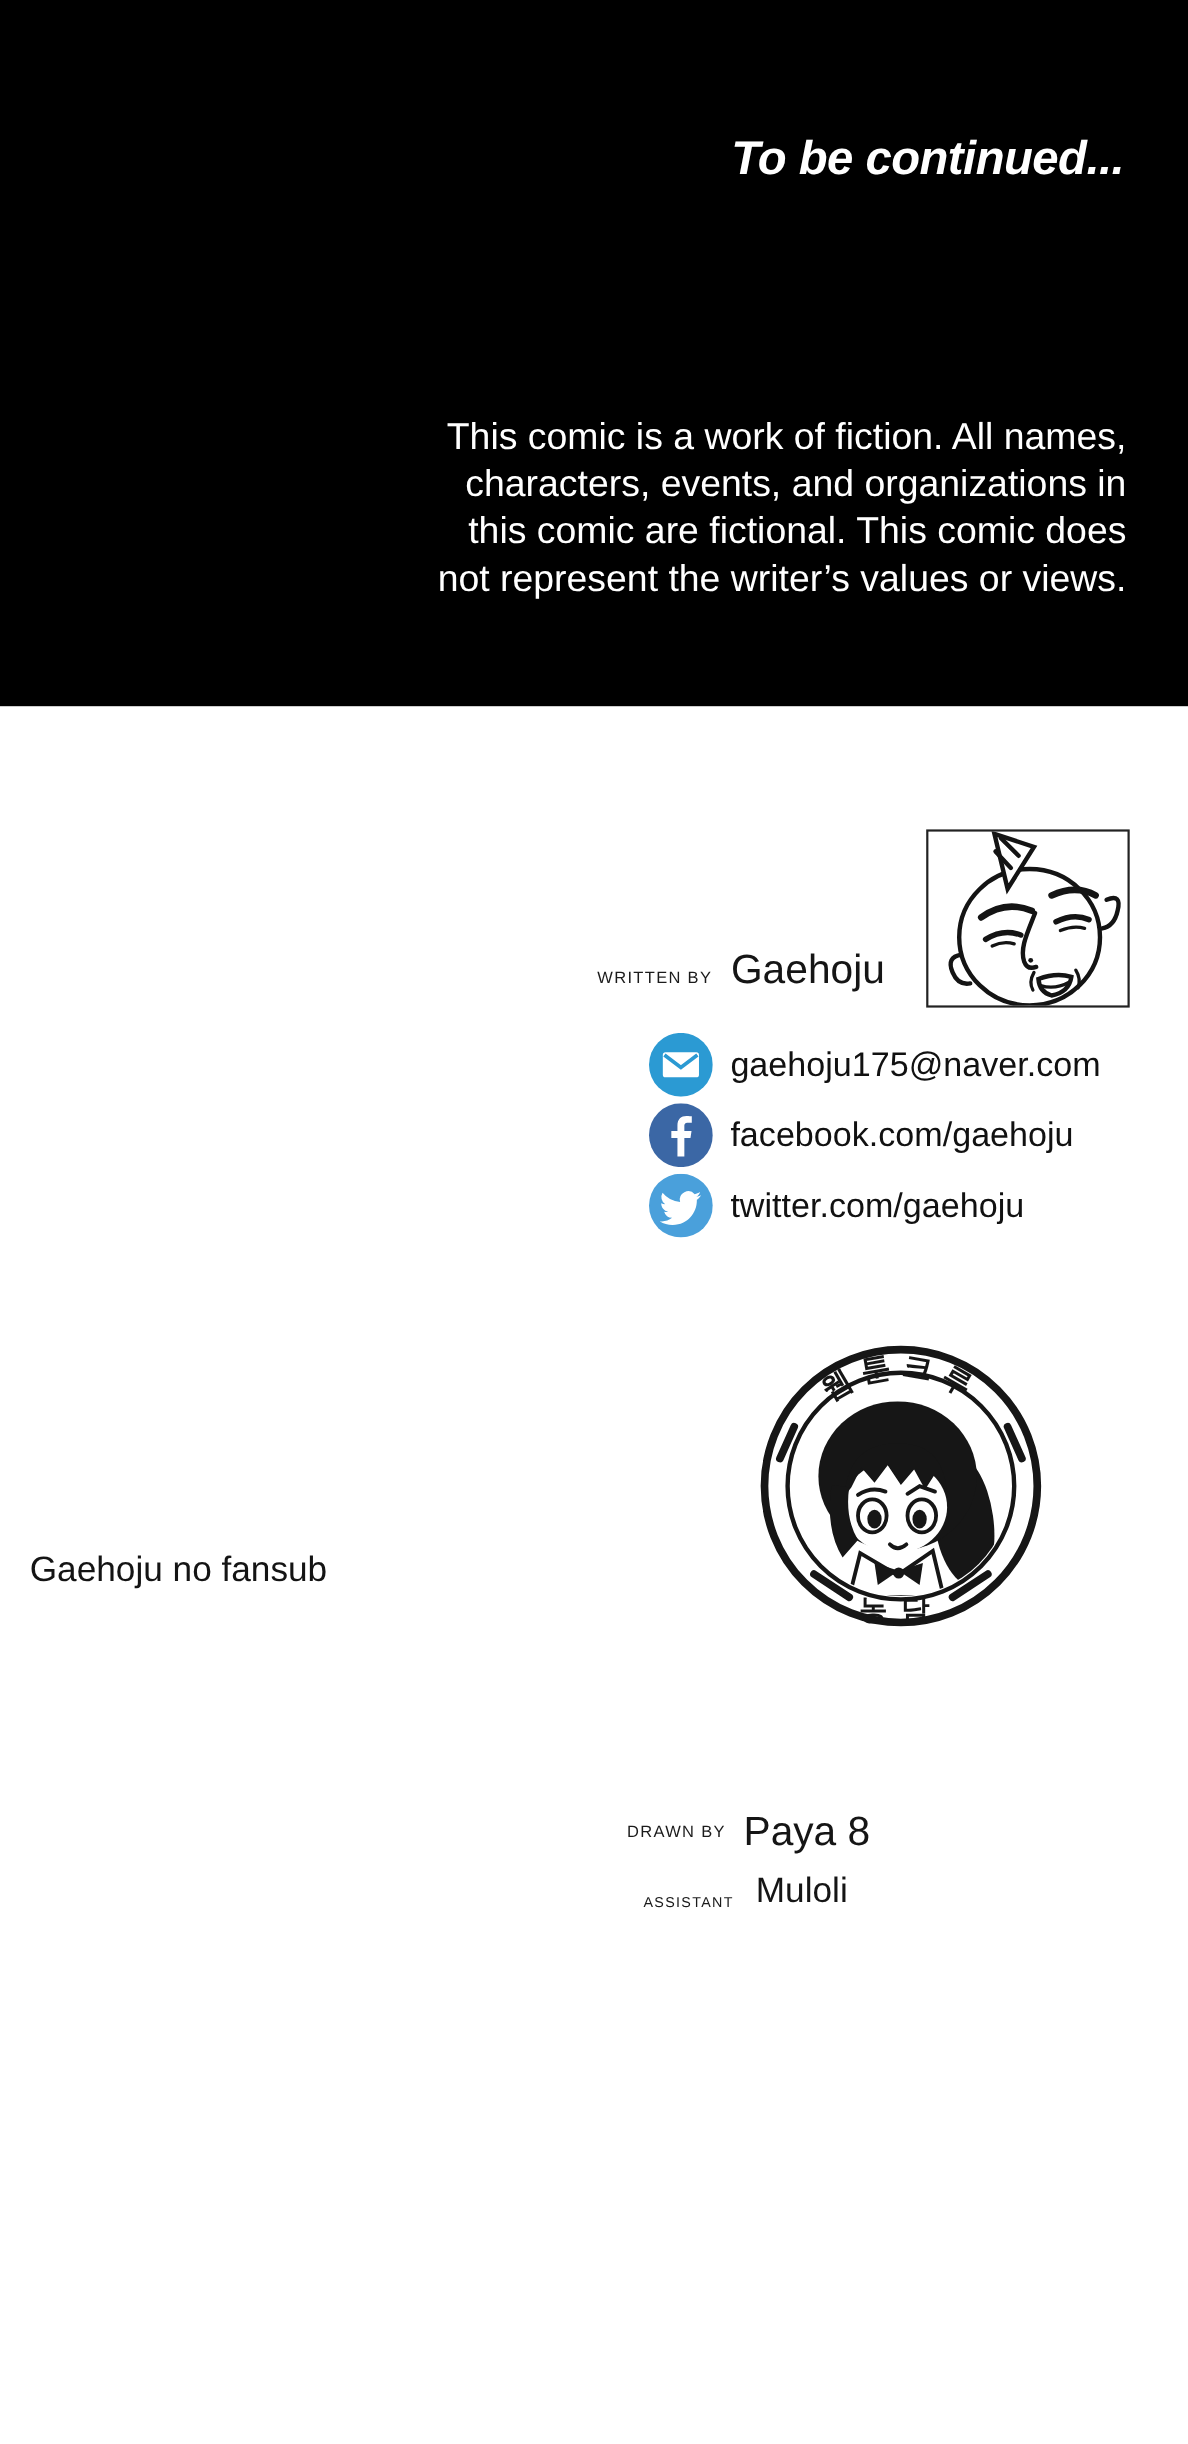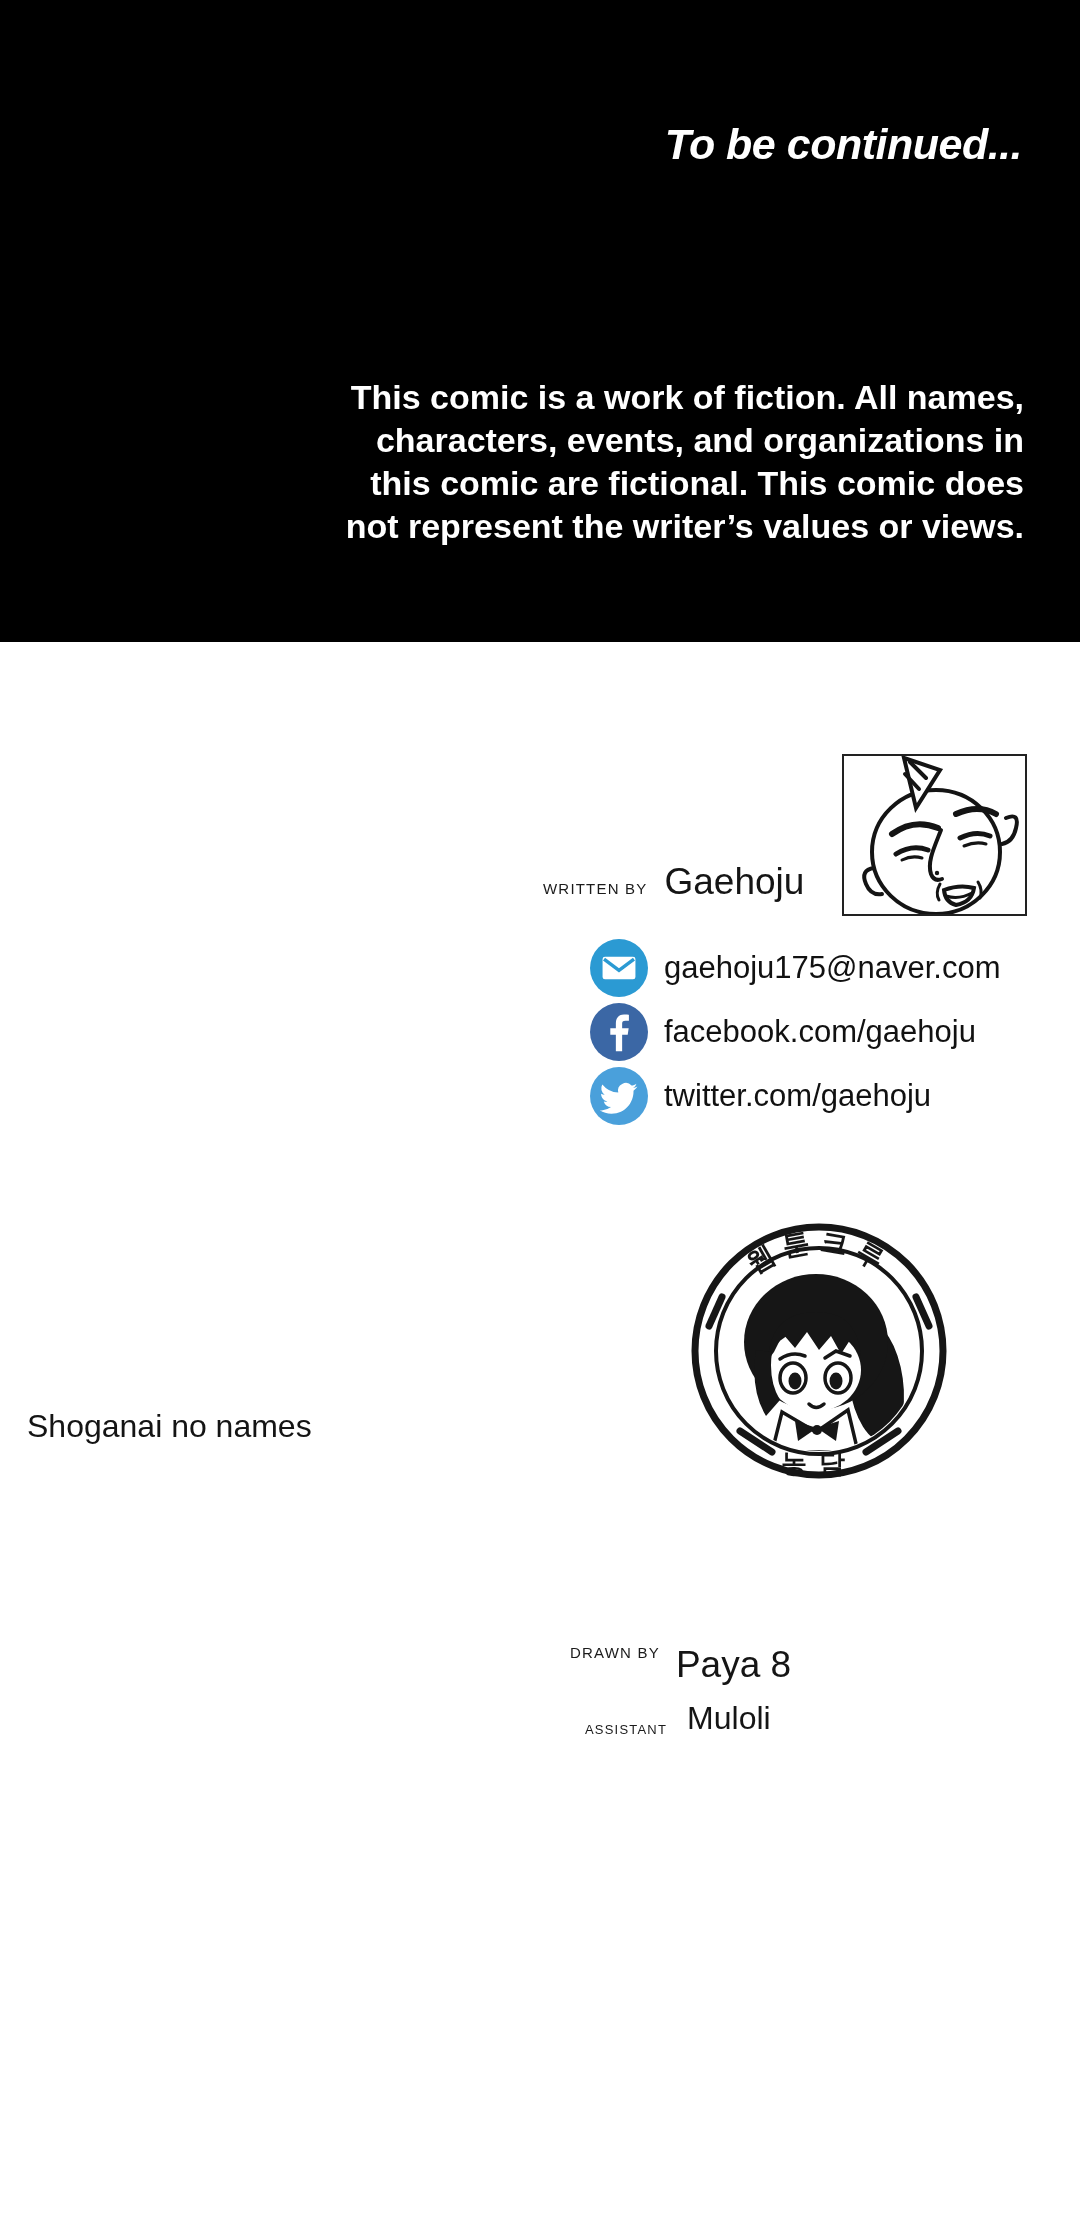--- a/index.html
+++ b/index.html
@@ -5,21 +5,21 @@
   html,body{margin:0;padding:0;background:#ffffff;}
   #page{position:relative;width:1080px;height:2222px;background:#ffffff;overflow:hidden;
         font-family:"Liberation Sans","DejaVu Sans",sans-serif;color:#1b1b1b;}
   .abs{position:absolute;}
 
   
   #top-panel{left:0;top:0;width:1080px;height:642px;background:#000000;}
   #tbc{right:58px;top:120px;color:#ffffff;font-size:43px;font-weight:700;font-style:italic;
        letter-spacing:-0.5px;white-space:nowrap;}
   #disclaimer{right:56px;top:376px;width:700px;text-align:right;color:#ffffff;
-              font-size:34px;line-height:43px;font-weight:700;}
+              font-size:34px;line-height:43px;font-weight:400;}
 
   
   #portrait{left:842px;top:754px;width:181px;height:158px;border:2px solid #222;background:#fff;}
   #portrait svg{display:block;width:100%;height:100%;}
 
   
   #written-row{left:543px;top:861px;display:flex;align-items:baseline;gap:6px;white-space:nowrap;justify-content:space-between;}
   .small-label{font-size:15px;letter-spacing:1.2px;color:#1b1b1b;font-weight:400;}
   #written-name{font-size:37px;color:#151515;margin-left:11px;}
 
@@ -31,21 +31,21 @@
 
   
   #stamp{left:688px;top:1220px;width:262px;height:262px;}
   #stamp svg{display:block;width:100%;height:100%;}
   .stamp-text{font-family:"DejaVu Sans","Liberation Sans",sans-serif;font-weight:700;fill:#161616;}
 
   
   #fansub{left:27px;top:1408px;font-size:32px;color:#141414;white-space:nowrap;}
 
   
-  #drawn-row{left:570px;top:1644px;display:flex;align-items:flex-start;gap:16px;white-space:nowrap;}
+  #drawn-row{left:570px;top:1644px;display:flex;align-items:center;gap:16px;white-space:nowrap;}
   #drawn-name{font-size:37px;color:#151515;}
   #assistant-row{left:585px;top:1700px;display:flex;align-items:flex-end;gap:20px;white-space:nowrap;}
   #assistant-row .small-label{font-size:13px;}
   #assistant-name{font-size:32px;color:#151515;}
 </style>
 </head>
 <body>
 
 <div id="page">
 
@@ -168,21 +168,21 @@
         <path d="M121,184 q7,7 15,0" fill="none" stroke="#161616" stroke-width="3.5" stroke-linecap="round"></path>
 
         <path d="M94,192 L128,212 L160,190 L170,232 L84,232 Z" fill="#ffffff" stroke="#161616" stroke-width="3.5"></path>
         <path d="M129,208 l-22,-7 l3,20 z" fill="#161616"></path>
         <path d="M129,208 l22,-7 l-3,20 z" fill="#161616"></path>
         <circle cx="129" cy="210" r="5" fill="#161616"></circle>
       </g>
     </svg>
   </div>
 
-  <div id="fansub" class="abs">Shoganai no names</div>
+  <div id="fansub" class="abs">Gaehoju no fansub</div>
 
   <div id="drawn-row" class="abs">
     <span class="small-label">DRAWN BY</span>
     <span id="drawn-name">Paya 8</span>
   </div>
 
   <div id="assistant-row" class="abs">
     <span class="small-label">ASSISTANT</span>
     <span id="assistant-name">Muloli</span>
   </div>

